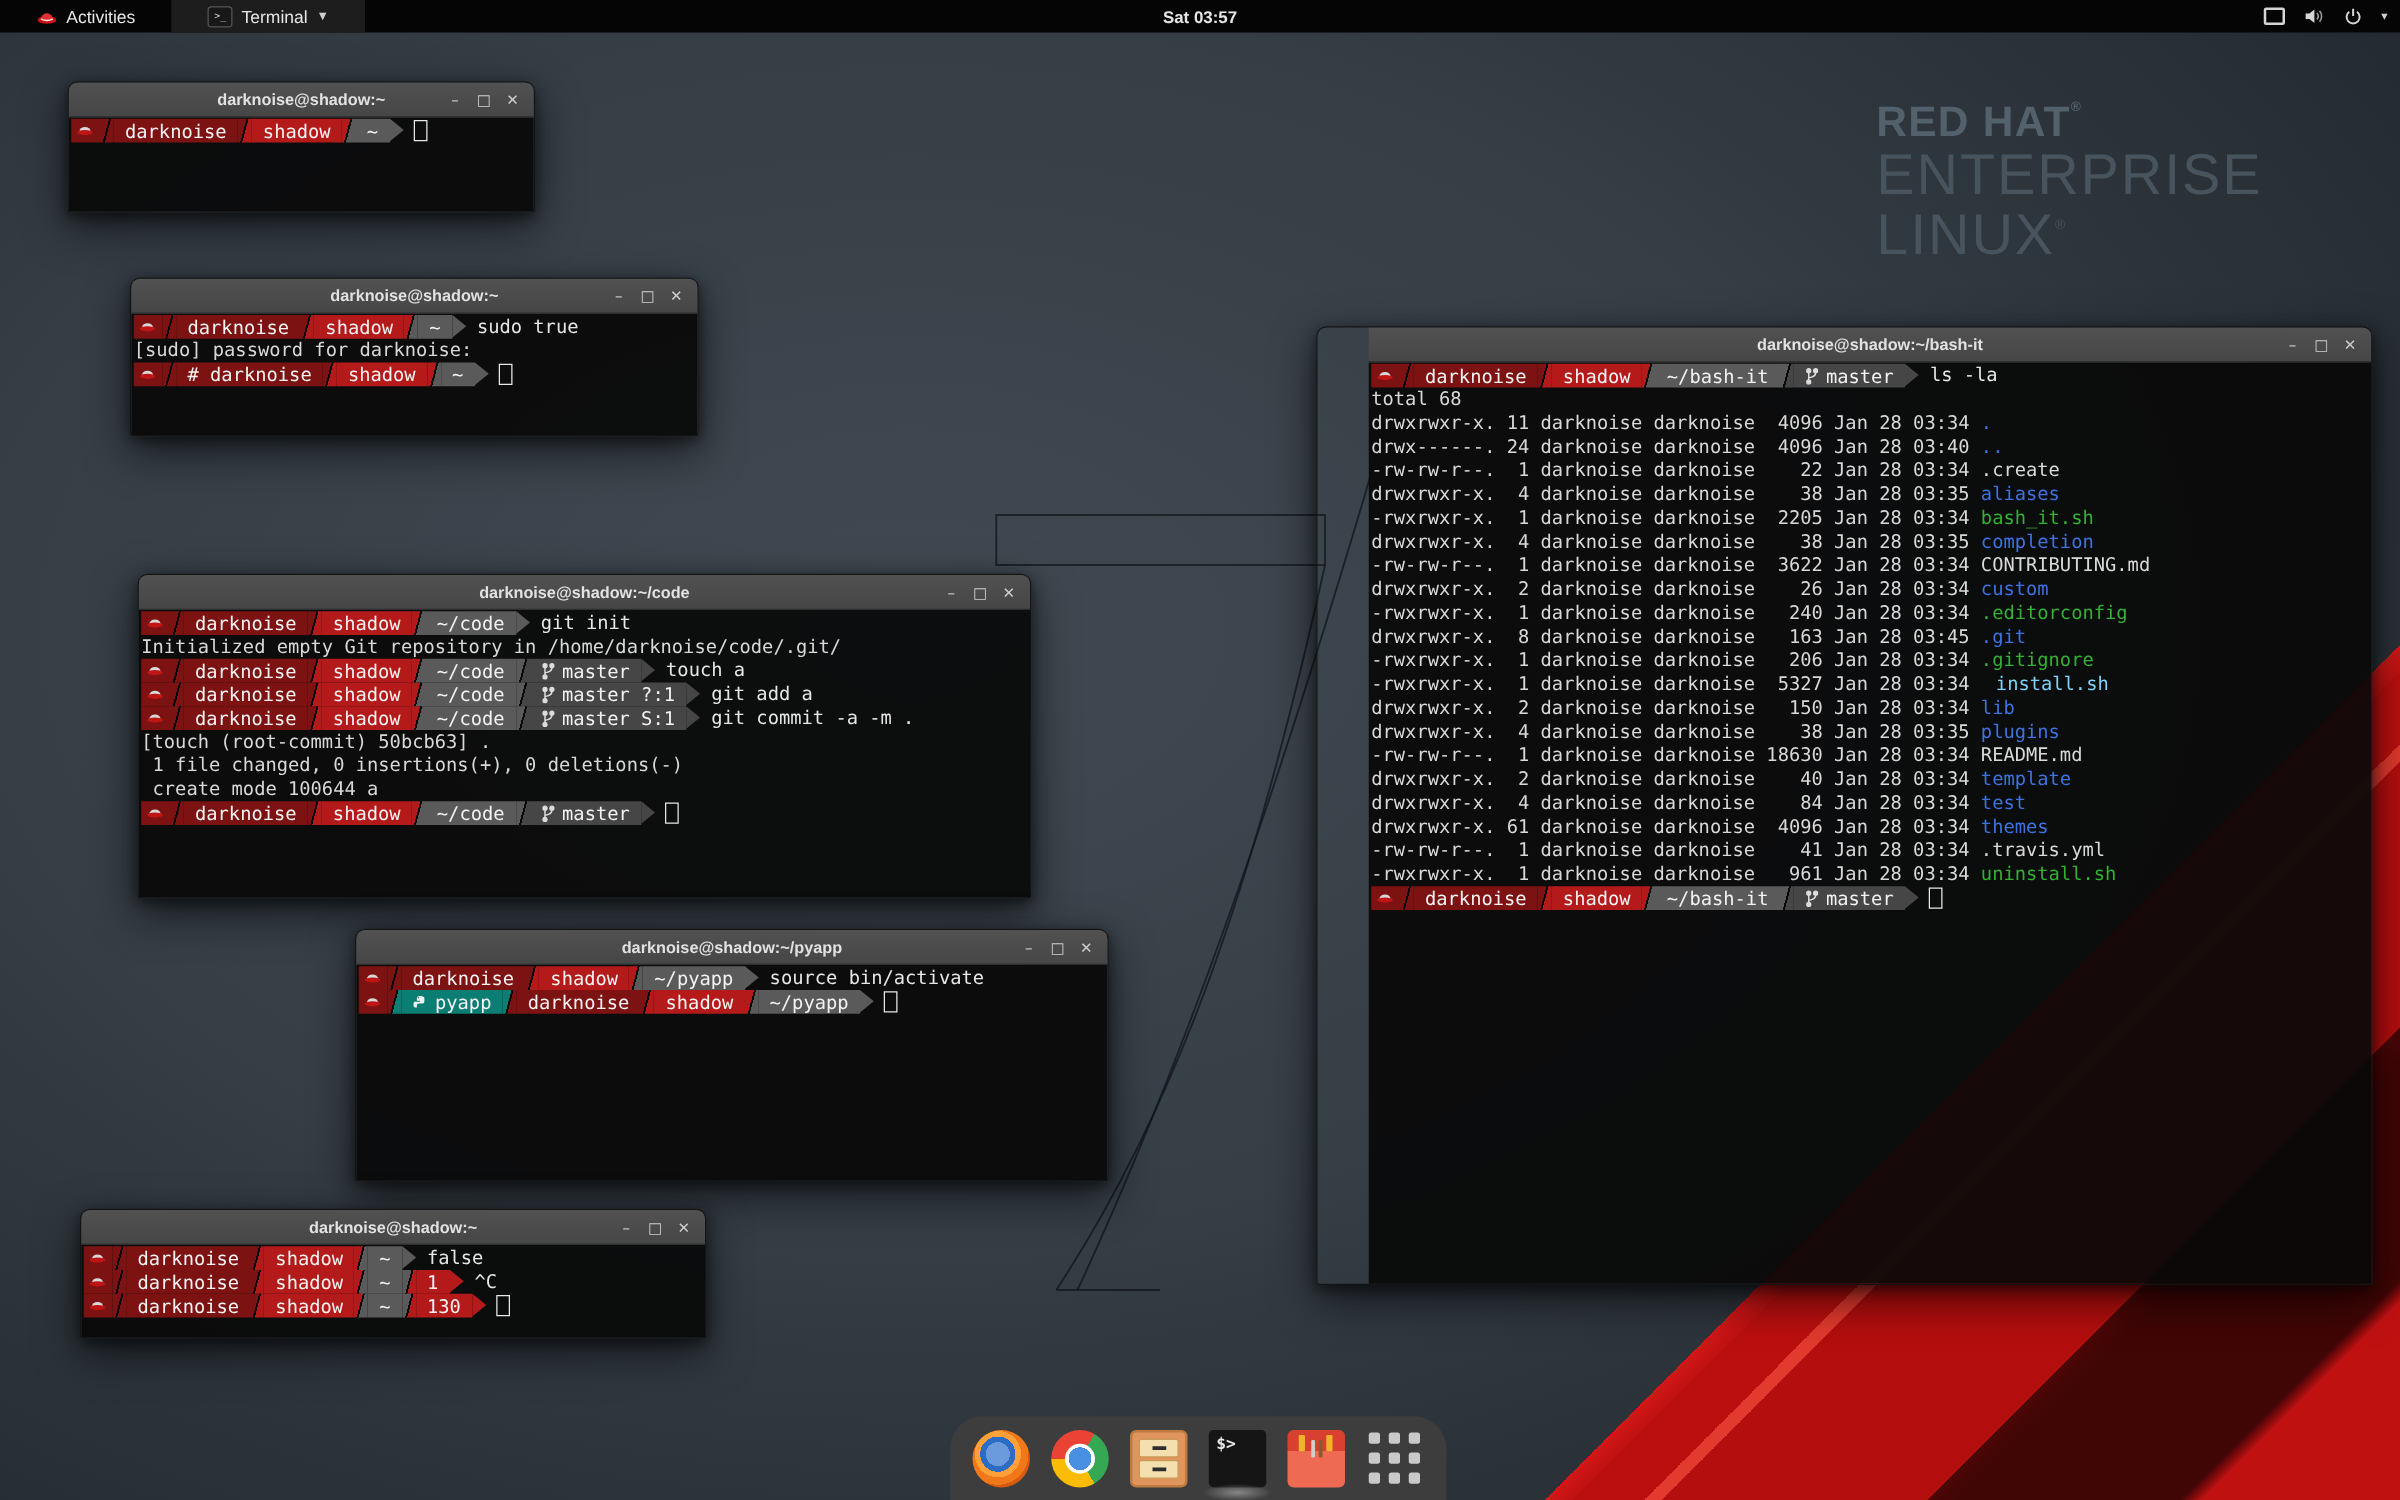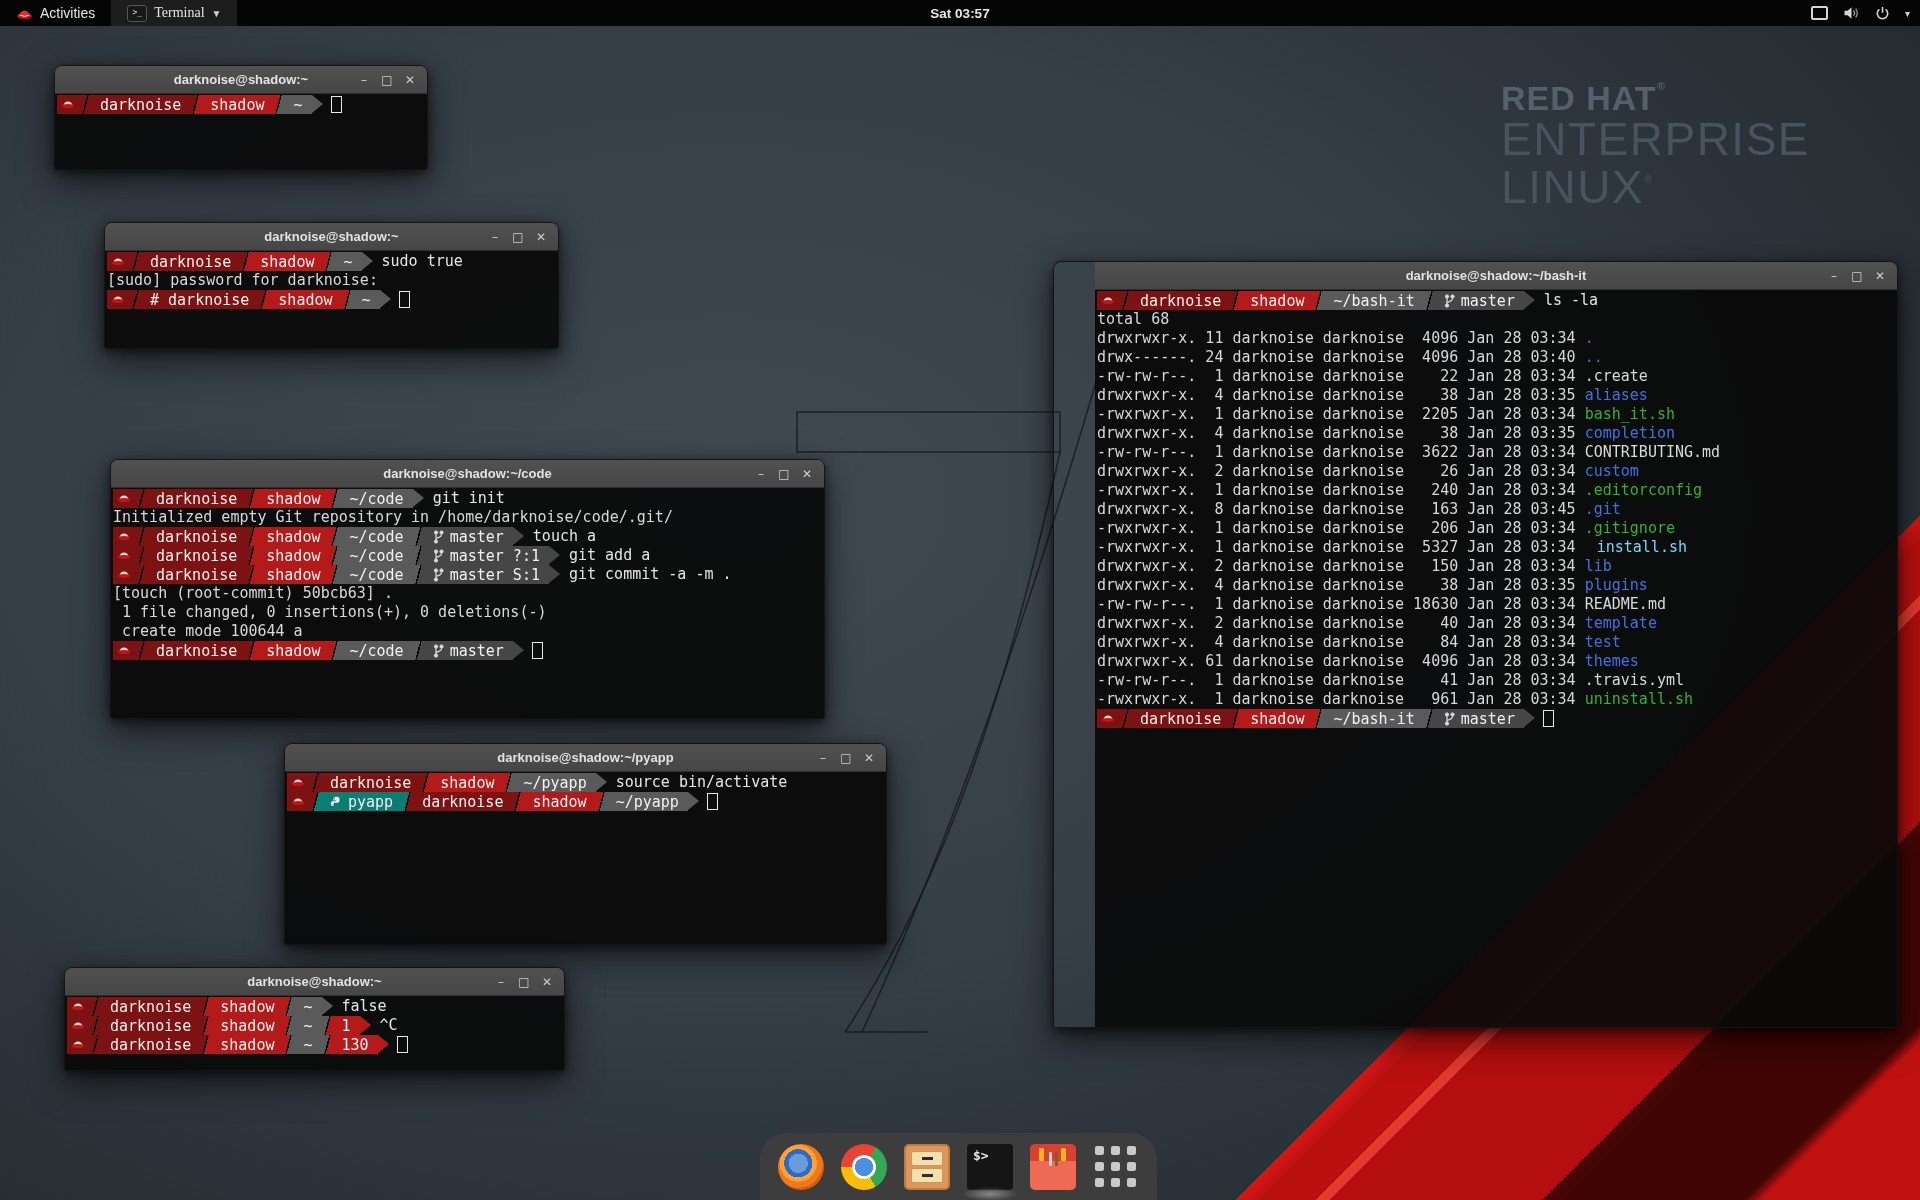--- a/index.html
+++ b/index.html
@@ -21,22 +21,22 @@
       #c01111 91.2%, #c01111 100%);}
   #decor{position:absolute;left:0;top:0;pointer-events:none;}
   #watermark{position:absolute;right:110px;top:81px;color:#4c5a65;line-height:1.04;pointer-events:none;}
   #watermark .wm1{font-size:34px;font-weight:700;letter-spacing:1px;color:#53616c;}
   #watermark .wm2,#watermark .wm3{font-size:46px;font-weight:300;letter-spacing:1.5px;color:#47545e;}
   #watermark sup{font-size:11px;vertical-align:20px;}
   
   #topbar{position:absolute;left:0;top:0;width:100%;height:26px;background:#050505;z-index:100;
     display:flex;align-items:center;color:#e6e6e6;font-size:14px;}
   #topbar .tb-left{display:flex;align-items:center;height:100%;}
-  .tb-item{display:flex;align-items:center;gap:7px;padding:0 16px;height:100%;}
-  #app-menu{background:#1d1d1d;font-family:Liberation Serif, serif;}
+  .tb-item{display:flex;align-items:center;gap:7px;padding:0 29px;height:100%;}
+  #app-menu{background:#1d1d1d;}
   .hat-badge{width:17px;height:13px;display:inline-block;}
   .term-badge{width:18px;height:15px;background:#181818;border:1px solid #555;border-radius:3px;
     color:#ddd;font:8px/14px "DejaVu Sans Mono",monospace;text-align:center;}
   .term-badge::before{content:">_";}
   #clock{position:absolute;left:50%;transform:translateX(-50%);font-weight:600;font-size:13.5px;}
   .tb-right{margin-left:auto;display:flex;align-items:center;gap:15px;padding-right:10px;height:100%;}
   .sysicon{display:flex;align-items:center;}
   .screen-glyph{width:13px;height:10px;border:2px solid #d5d5d5;border-radius:2px;display:inline-block;}
   .caret{color:#cfcfcf;font-size:10px;}
   

